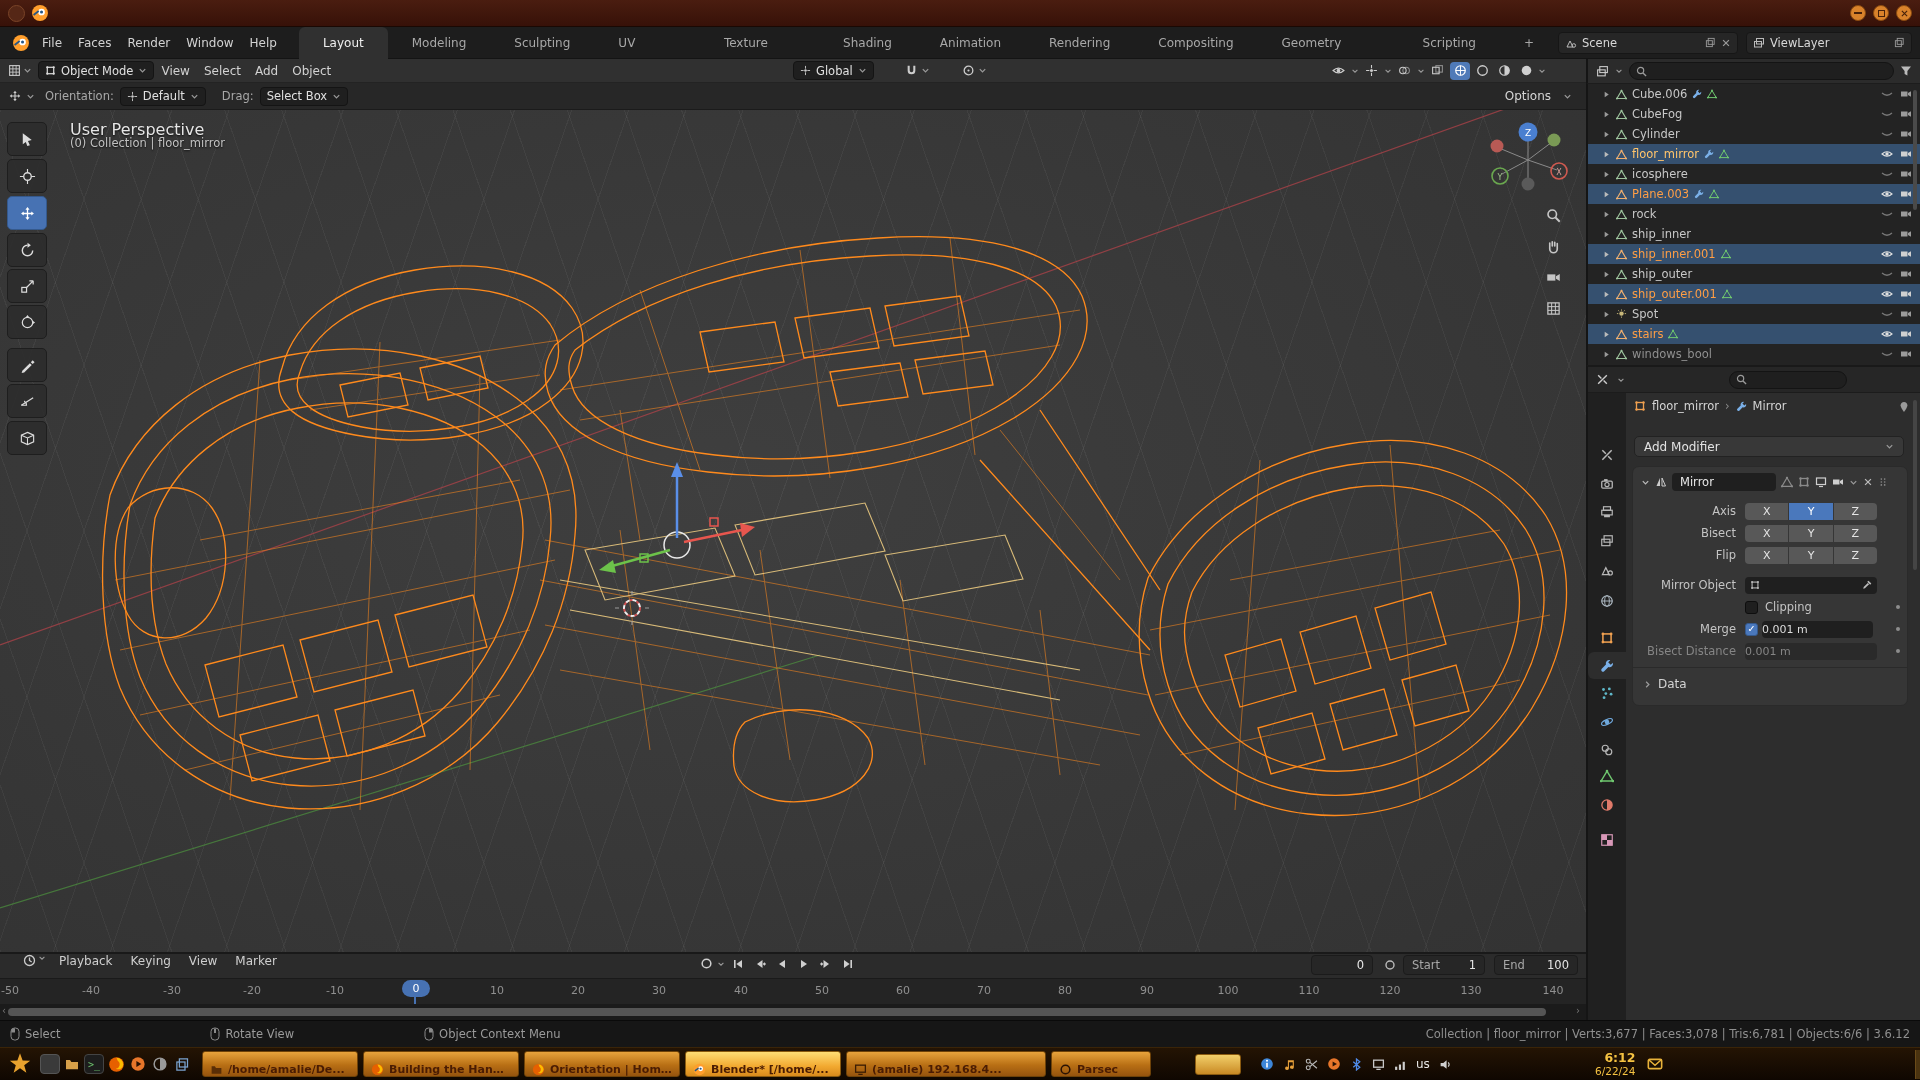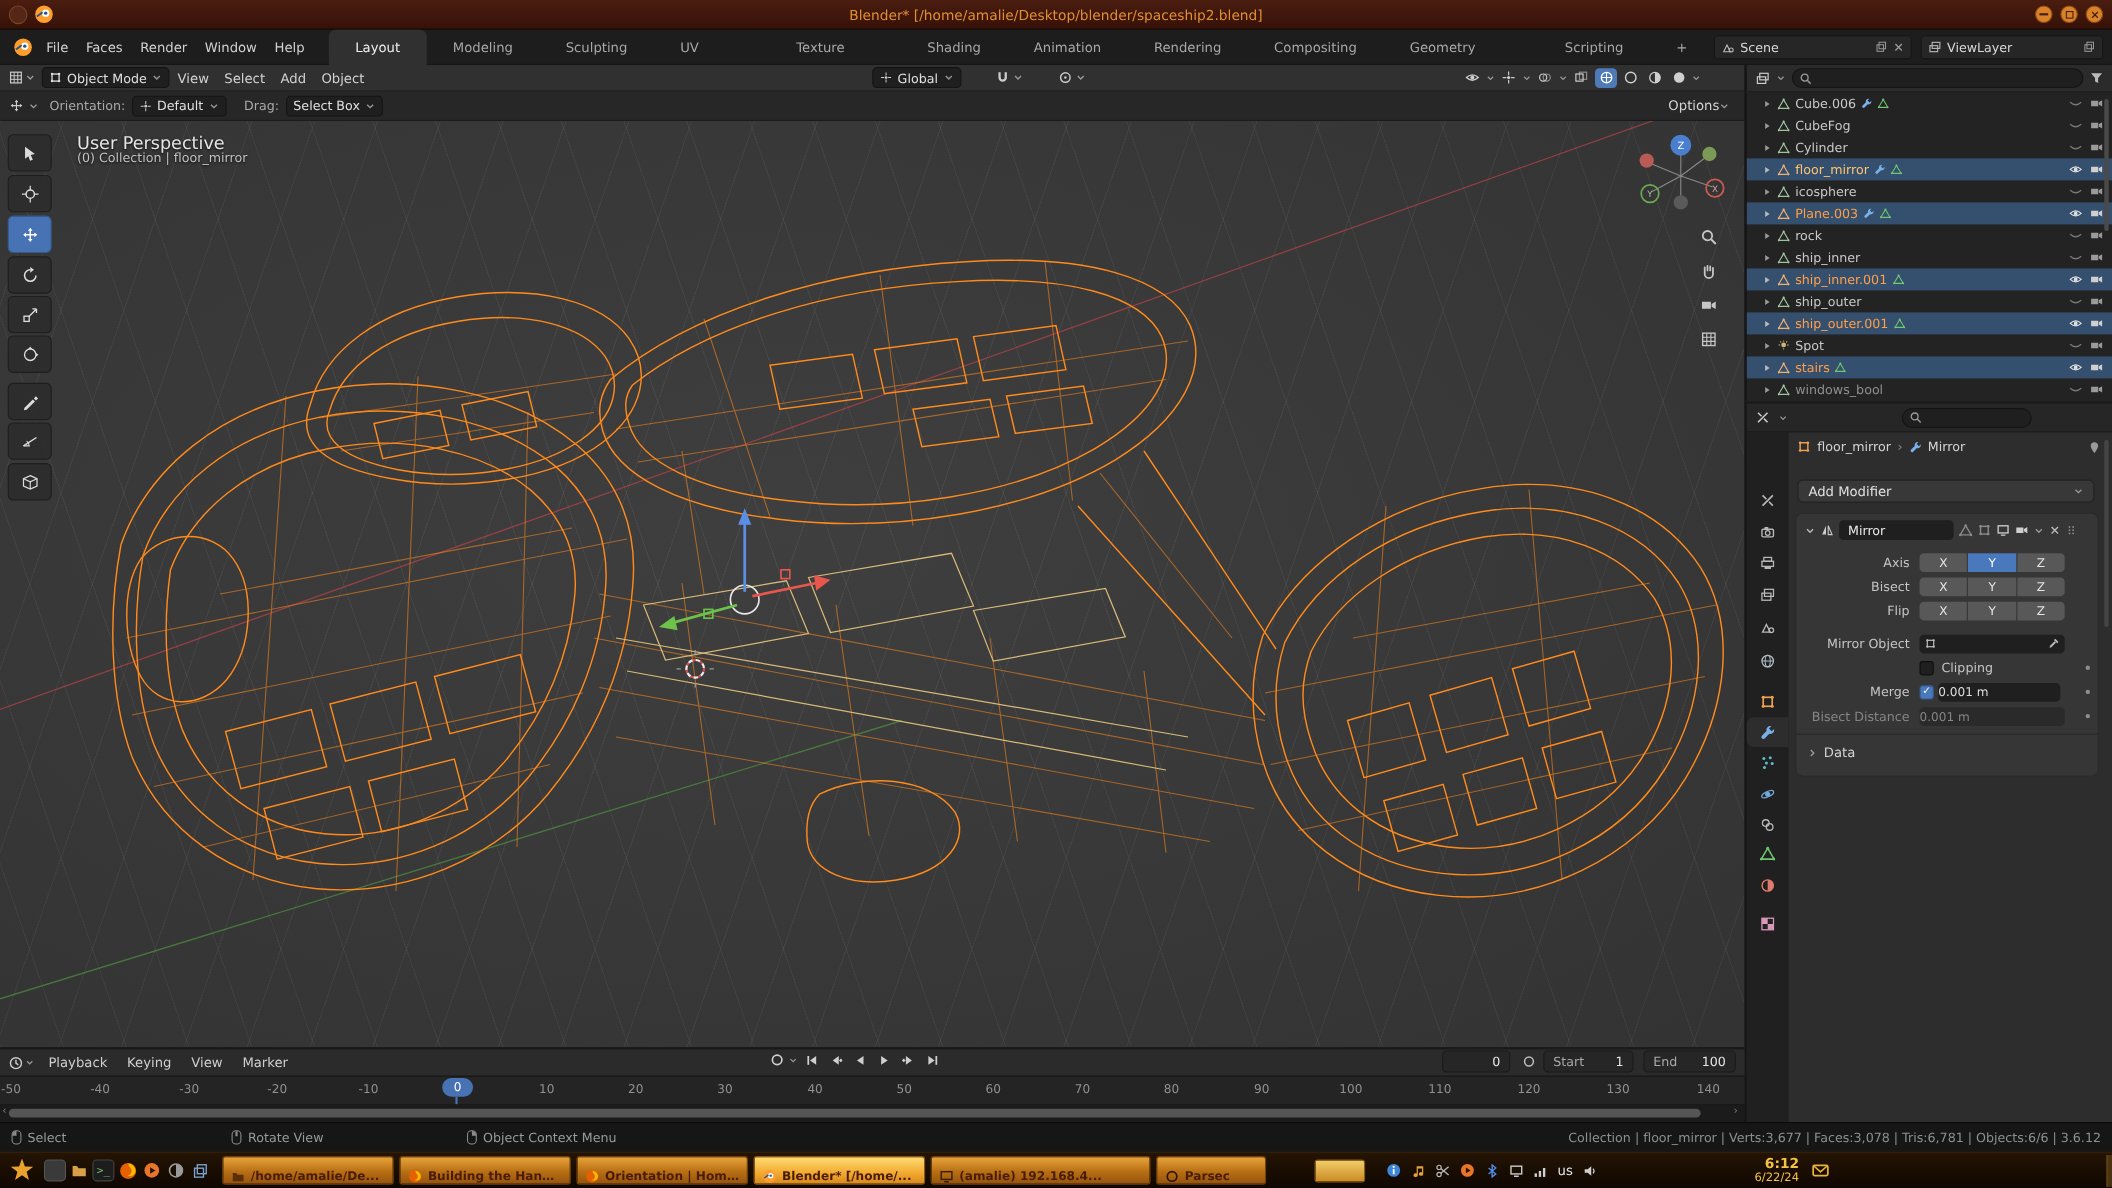--- a/index.html
+++ b/index.html
@@ -73,21 +73,21 @@
   .xyz span:first-child{border-radius:4px 0 0 4px}
   .xyz span:last-child{border-radius:0 4px 4px 0}
   .xyz .on{background:#4a78bc;color:#fff}
   .vfield{background:#1f1f1f;border-radius:4px;height:17px;line-height:17px;color:#dcdcdc;font-size:11px}
   .vfield.dim{background:#2a2a2a}
   .cbx{width:13px;height:13px;border-radius:3px;background:#1f1f1f;border:1px solid #0e0e0e;flex:none}
   .cbx.on{background:#4a78bc;border-color:#35598c;color:#fff;display:flex;align-items:center;justify-content:center;font-size:9.5px;line-height:1}
   .adot{position:absolute;right:7px;top:9px;width:4px;height:4px;border-radius:2px;background:#8d8d8d}
   .mname{background:#1f1f1f;border-radius:4px;height:18px;line-height:18px;padding:0 8px;color:#e8e8e8;font-size:11.5px;width:104px}
   
-  #timeline{left:0;top:952px;width:1586px;height:26px;background:#2b2b2b;border-top:2px solid #191919;position:absolute;display:flex;align-items:center;padding:0 6px}
+  #timeline{left:0;top:952px;width:1586px;height:26px;background:#2b2b2b;border-top:2px solid #191919;position:absolute;display:flex;align-items:flex-start;padding:0 21px}
   #ruler{left:0;top:978px;width:1586px;height:26px;background:#242424;border-top:1px solid #1a1a1a;position:absolute}
   .tick{position:absolute;top:5px;width:40px;text-align:center;color:#909090;font-size:11px}
   #playhead{position:absolute;left:402px;top:980px;width:28px;height:17px;background:#4772b3;border-radius:9px;color:#fff;
     text-align:center;line-height:17px;font-size:11px}
   #phstem{position:absolute;left:414px;top:997px;width:2px;height:7px;background:#4772b3}
   #tscroll{left:0;top:1004px;width:1586px;height:16px;background:#1b1b1b;position:absolute}
   #tsbar{position:absolute;left:8px;top:1008px;width:1538px;height:8px;background:#555;border-radius:4px}
   .tmenu{padding:0 9px;color:#cfcfcf}
   .tfield{background:#262626;border:1px solid #1b1b1b;border-radius:4px;height:20px;display:flex;align-items:center;padding:0 8px;font-size:11.5px;position:absolute;top:955px}
   .trbtn{width:18px;height:17px;display:flex;align-items:center;justify-content:center;color:#cfcfcf}
@@ -394,21 +394,20 @@
         <path d="M2,8.5 L6,5.5" stroke="#265787" stroke-width="1.4"></path>
       </symbol>
 </defs>
 </svg>
 
 <div id="titlebar">
   <div class="wmicon"></div>
   <svg class="ic" width="18" height="18">
       <use href="#i-blender"></use>
     </svg>
-  <div class="ttl">Blender* [/home/amalie/Desktop/blender/spaceship2.blend]</div>
   <div style="margin-left:auto;display:flex">
     <div class="wbtn">
         <span class="mini"></span>
       </div>
     <div class="wbtn">
         <span class="maxi"></span>
       </div>
     <div class="wbtn">
         <svg class="ic" width="9" height="9" style="color:#47210a">
           <use href="#i-x"></use>
@@ -577,21 +576,21 @@
         <use href="#i-chev"></use>
       </svg>
   </div>
   <span class="tslabel" style="margin-left:16px">Drag:</span>
   <div class="hfield">
     <span>Select Box</span>
     <svg class="ic" width="9" height="9" style="color:#999">
         <use href="#i-chev"></use>
       </svg>
   </div>
-  <div class="row" style="margin-left:auto;gap:0;padding-right:6px">
+  <div class="row" style="margin-left:auto;gap:12px;padding-right:6px">
     <span style="color:#d5d5d5">Options</span>
     <svg class="ic" width="9" height="9" style="color:#999">
         <use href="#i-chev"></use>
       </svg>
   </div>
 </div>
 
 <div id="viewport">
 
   <svg width="1586" height="842" viewBox="0 0 1586 842" style="position:absolute;left:0;top:0">

